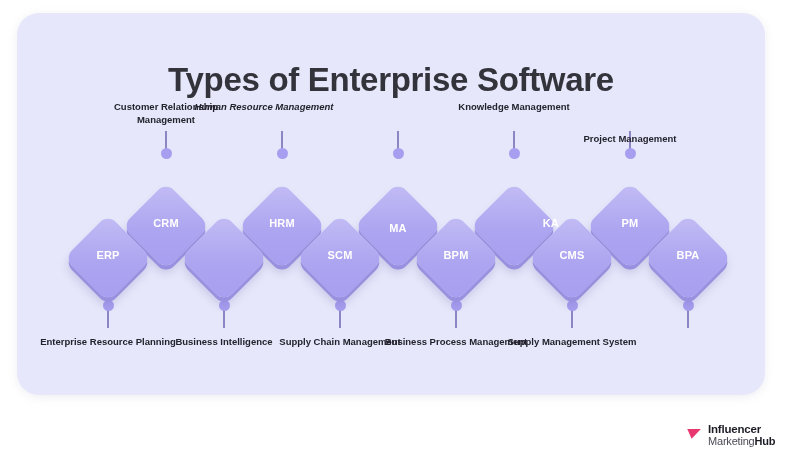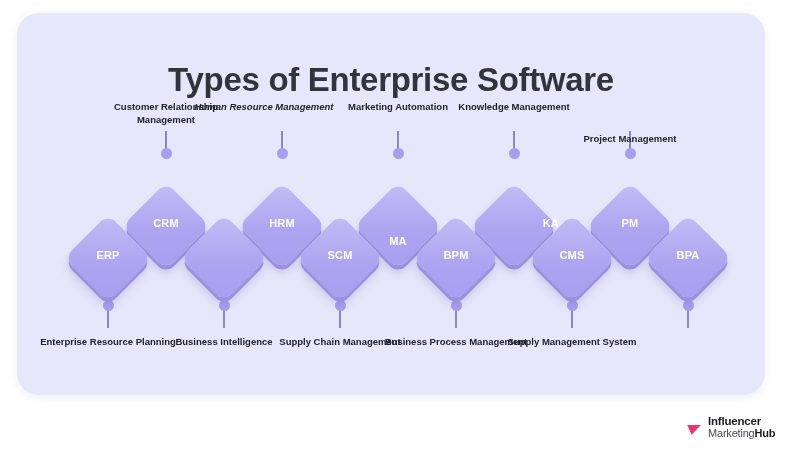--- a/index.html
+++ b/index.html
@@ -121,20 +121,21 @@
     gap: 5px;
   }
   .logo-mark {
     width: 17px;
     height: 17px;
     flex: 0 0 auto;
     display: block;
   }
   .logo-text {
     line-height: 11.5px;
+    margin-top: 8px;
   }
   .logo-line1 {
     font-size: 11.5px;
     font-weight: bold;
     color: #1d1d26;
     letter-spacing: -0.2px;
   }
   .logo-line2 {
     font-size: 11px;
     color: #4a4a55;
@@ -174,23 +175,22 @@
       <div class="caption top" style="left: 264px; top: 101px; font-style: italic;">Human Resource Management</div>
       <div class="diamond" style="left: 282px; top: 226px; z-index: 2;"></div>
       <div class="diamond-label" style="left: 282px; top: 226px; z-index: 2;">HRM</div>
       <div class="conn-line" style="left: 340px; top: 305px; height: 23px;"></div>
       <div class="conn-dot" style="left: 340px; top: 305px;"></div>
       <div class="caption bottom" style="left: 340px; top: 336px;">Supply Chain Management</div>
       <div class="diamond" style="left: 340px; top: 258px; z-index: 3;"></div>
       <div class="diamond-label" style="left: 340px; top: 258px; z-index: 3;">SCM</div>
       <div class="conn-line" style="left: 398px; top: 131px; height: 23px;"></div>
       <div class="conn-dot" style="left: 398px; top: 153px;"></div>
-      <div class="caption top" style="left: 398px; top: 101px;">Marketing Automation</div>
       <div class="diamond" style="left: 398px; top: 226px; z-index: 2;"></div>
-      <div class="diamond-label" style="left: 398px; top: 244px; z-index: 2;">MA</div>
+      <div class="diamond-label" style="left: 398px; top: 231px; z-index: 2;">MA</div>
       <div class="conn-line" style="left: 456px; top: 305px; height: 23px;"></div>
       <div class="conn-dot" style="left: 456px; top: 305px;"></div>
       <div class="caption bottom" style="left: 456px; top: 336px;">Business Process Management</div>
       <div class="diamond" style="left: 456px; top: 258px; z-index: 3;"></div>
       <div class="diamond-label" style="left: 456px; top: 258px; z-index: 3;">BPM</div>
       <div class="conn-line" style="left: 514px; top: 131px; height: 23px;"></div>
       <div class="conn-dot" style="left: 514px; top: 153px;"></div>
       <div class="caption top" style="left: 514px; top: 101px;">Knowledge Management</div>
       <div class="diamond" style="left: 514px; top: 226px; z-index: 2;"></div>
       <div class="diamond-label" style="left: 514px; top: 226px; z-index: 2; text-align: right;">KA</div>

